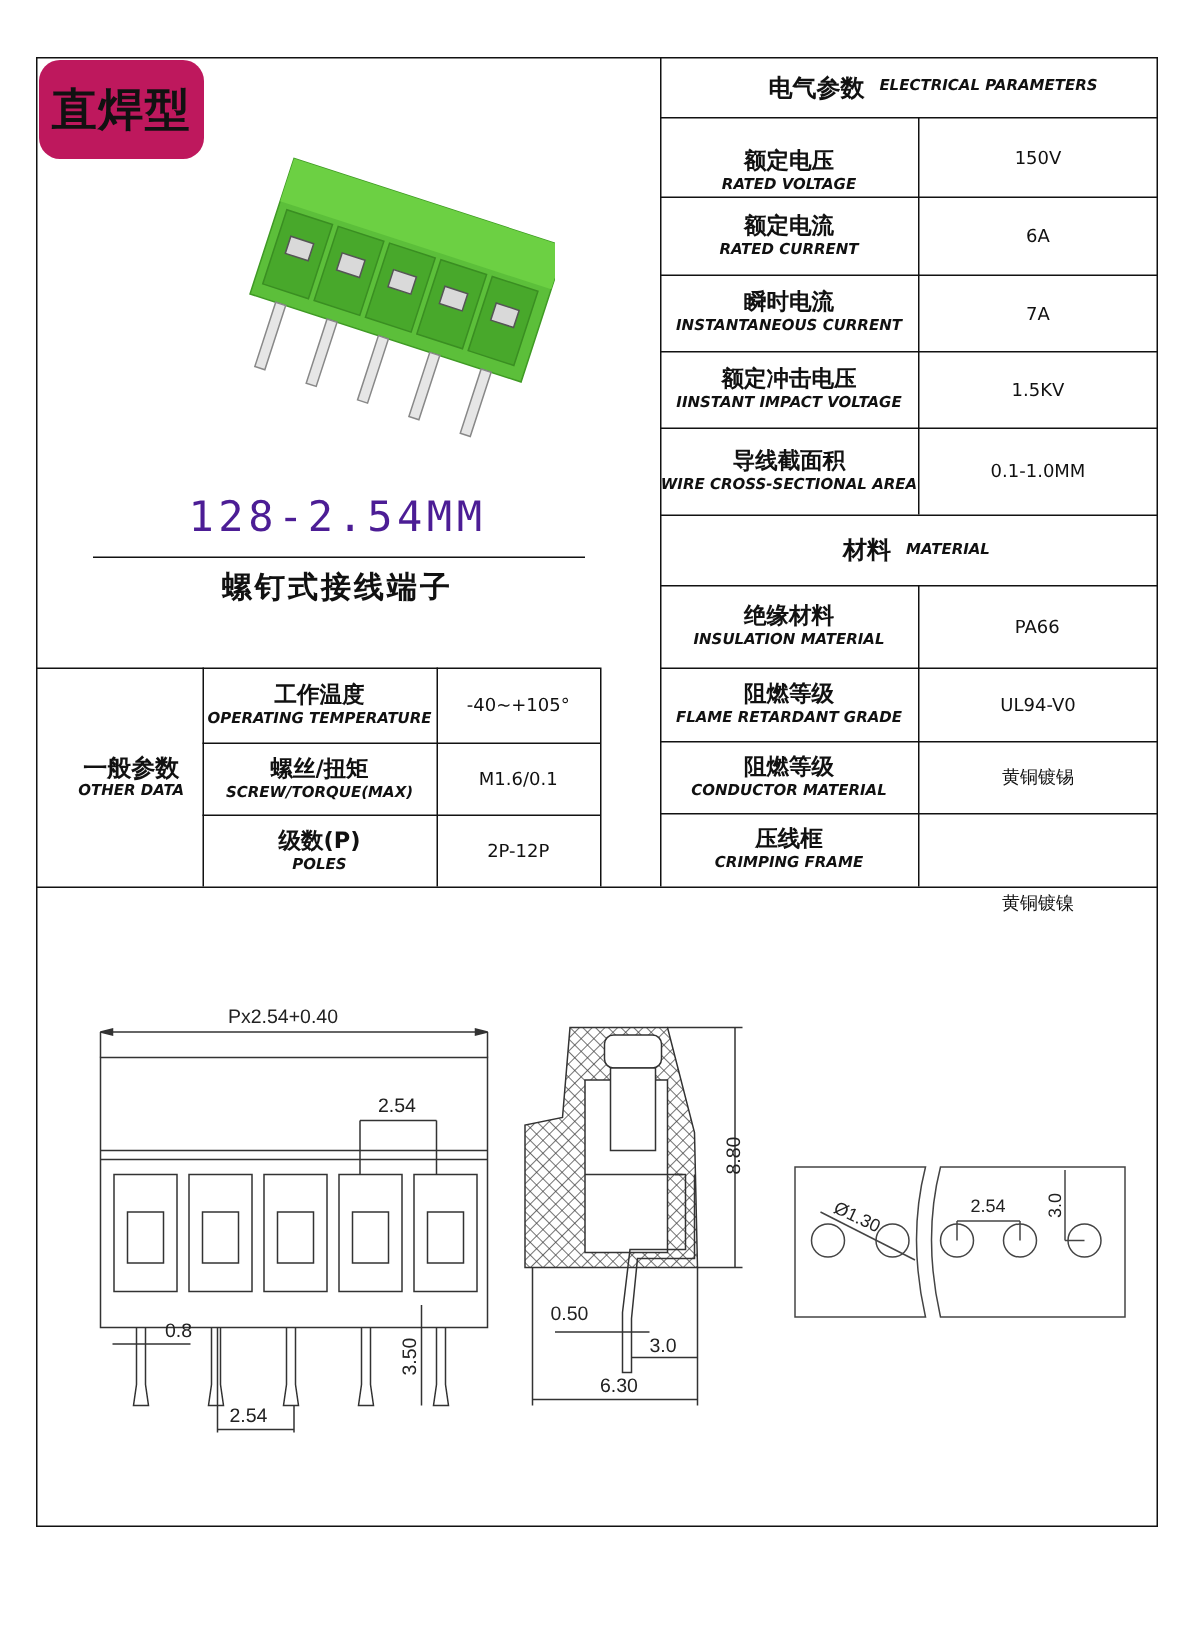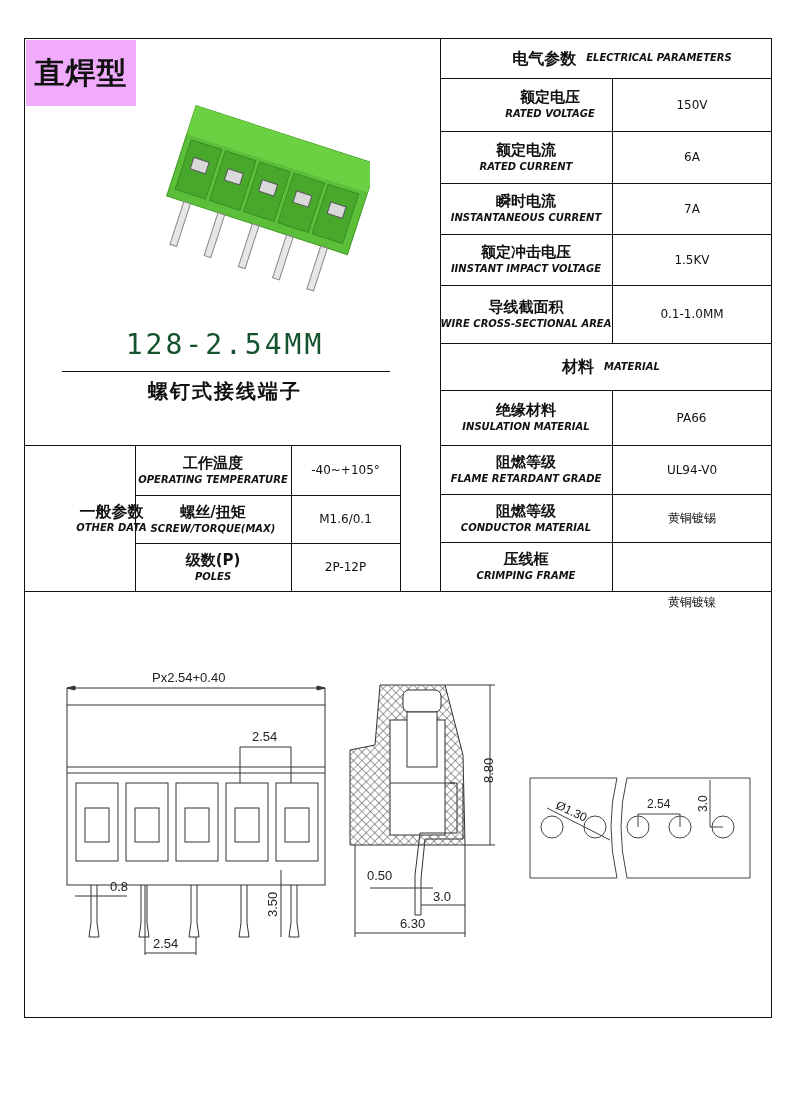--- a/index.html
+++ b/index.html
@@ -1,22 +1,22 @@
 <!DOCTYPE html>
 <html><head>
 <meta charset="utf-8">
 <style>
   html,body{margin:0;padding:0;background:#fff;}
   body{width:800px;height:1099px;position:relative;overflow:hidden;font-family:"DejaVu Sans","Liberation Sans",sans-serif;color:#111;}
   .abs{position:absolute;box-sizing:border-box;}
   .frame{left:24px;top:38px;width:748px;height:980px;border:1.5px solid #111;}
   .hl{position:absolute;height:0;border-top:1.5px solid #111;}
   .vl{position:absolute;width:0;border-left:1.5px solid #111;}
-  .badge{left:26px;top:40px;width:110px;height:66px;background:#f0abfc;display:flex;align-items:center;justify-content:center;font-size:30px;font-weight:bold;color:#111;letter-spacing:1px;}
-  .model{left:60px;top:328px;width:330px;text-align:center;font-family:"DejaVu Sans Mono","Liberation Mono",monospace;font-size:28px;letter-spacing:3px;color:#14532d;}
+  .badge{left:26px;top:40px;width:110px;height:66px;background:#be185d;display:flex;align-items:center;justify-content:center;font-size:30px;font-weight:bold;color:#111;letter-spacing:1px;border-radius:14px;}
+  .model{left:60px;top:328px;width:330px;text-align:center;font-family:"DejaVu Sans Mono","Liberation Mono",monospace;font-size:28px;letter-spacing:3px;color:#4c1d95;}
   .subtitle{left:60px;top:378px;width:330px;text-align:center;font-size:20px;font-weight:bold;letter-spacing:2px;}
   .cell{position:absolute;display:flex;flex-direction:column;align-items:center;justify-content:center;text-align:center;box-sizing:border-box;}
   .zh{font-size:15px;font-weight:bold;line-height:19px;}
   .en{font-size:10px;font-weight:bold;line-height:14px;letter-spacing:0;font-style:italic;}
   .val{font-size:12px;}
   .sec{flex-direction:row;gap:10px;margin-left:16px;}
   .sec .zh{font-size:16px;}
 </style>
 </head>
 <body>
@@ -72,21 +72,21 @@
 <div class="hl" style="left:440px;top:390px;width:332px;"></div>
 <div class="hl" style="left:440px;top:445px;width:332px;"></div>
 <div class="hl" style="left:440px;top:494px;width:332px;"></div>
 <div class="hl" style="left:440px;top:542px;width:332px;"></div>
 
 <div class="cell sec" style="left:440px;top:38px;width:332px;height:40px;">
   <span class="zh">电气参数</span>
   <span class="en">ELECTRICAL PARAMETERS</span>
 </div>
 
-<div class="cell" style="left:464px;top:78px;width:172px;height:53px;">
+<div class="cell" style="left:440px;top:78px;width:172px;height:53px;justify-content:flex-end;">
   <span class="zh">额定电压</span>
   <span class="en">RATED VOLTAGE</span>
 </div>
 <div class="cell val" style="left:612px;top:78px;width:160px;height:53px;">150V</div>
 
 <div class="cell" style="left:440px;top:131px;width:172px;height:52px;">
   <span class="zh">额定电流</span>
   <span class="en">RATED CURRENT</span>
 </div>
 <div class="cell val" style="left:612px;top:131px;width:160px;height:52px;">6A</div>
@@ -139,21 +139,21 @@
 <div class="cell val" style="left:612px;top:542px;width:160px;height:49px;margin-top:36px;">黄铜镀镍</div>
 
 <div class="hl" style="left:24px;top:445px;width:376px;"></div>
 <div class="hl" style="left:135px;top:495px;width:265px;"></div>
 <div class="hl" style="left:135px;top:543px;width:265px;"></div>
 <div class="hl" style="left:24px;top:591px;width:748px;"></div>
 <div class="vl" style="left:135px;top:445px;height:146px;"></div>
 <div class="vl" style="left:291px;top:445px;height:146px;"></div>
 <div class="vl" style="left:400px;top:445px;height:146px;"></div>
 
-<div class="cell" style="left:40px;top:445px;width:111px;height:146px;padding-left:32px;">
+<div class="cell" style="left:16px;top:445px;width:111px;height:146px;padding-left:32px;">
   <span class="zh" style="font-size:16px;">一般参数</span>
   <span class="en">OTHER DATA</span>
 </div>
 
 <div class="cell" style="left:135px;top:445px;width:156px;height:50px;">
   <span class="zh">工作温度</span>
   <span class="en">OPERATING TEMPERATURE</span>
 </div>
 <div class="cell val" style="left:291px;top:445px;width:109px;height:50px;">-40~+105°</div>
 

